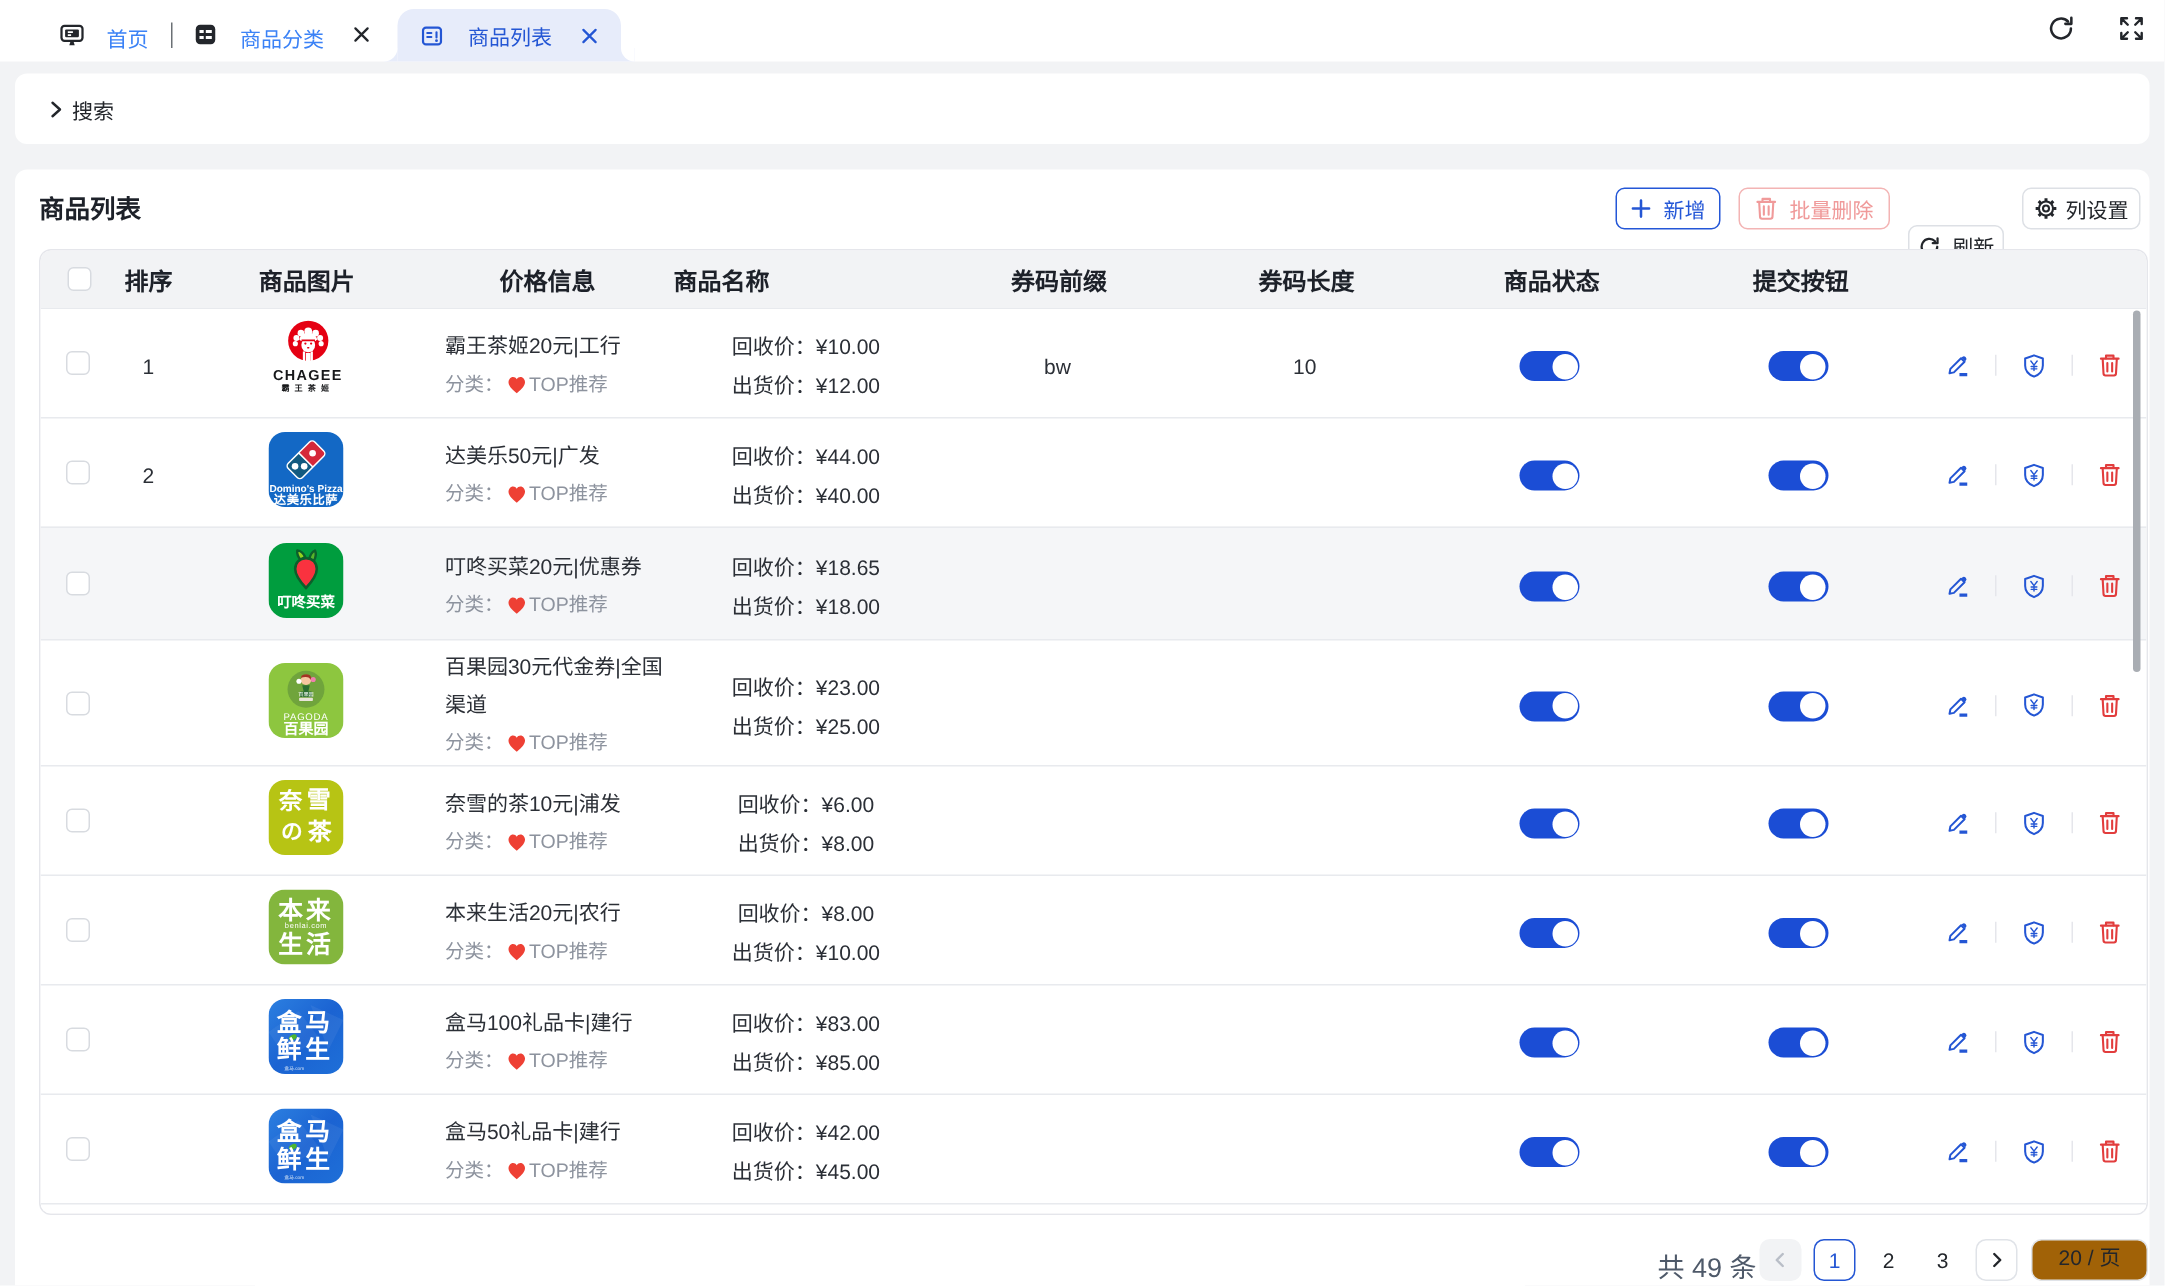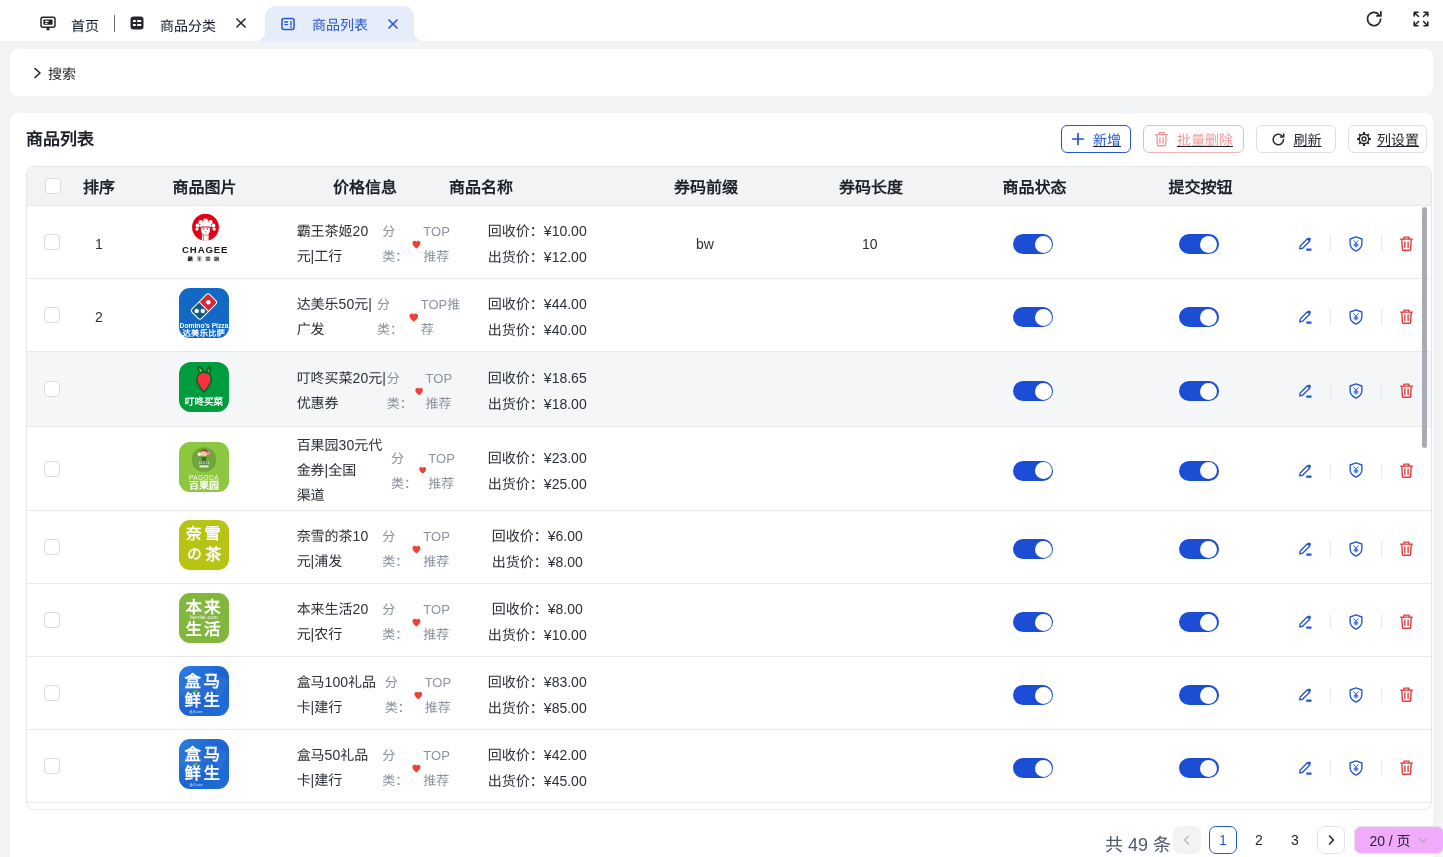--- a/index.html
+++ b/index.html
@@ -1,66 +1,66 @@
 <!DOCTYPE html>
 <html lang="zh-CN"><head>
 <meta charset="utf-8">
 <title>商品列表</title>
 <style>
 *{margin:0;padding:0;box-sizing:border-box;}
 html,body{width:1443px;height:857px;overflow:hidden;}
 body{font-family:"Liberation Sans",sans-serif;background:#f2f3f5;color:#1f2329;font-size:14px;position:relative;}
 
 .topbar{position:absolute;left:0;top:0;width:1443px;height:41px;background:#fff;}
-.topbar .item{position:absolute;display:flex;align-items:center;color:#0f172a;font-size:14px;}
+.topbar .item{position:absolute;display:flex;align-items:center;color:#3b82f6;font-size:14px;}
 .tabdiv{position:absolute;left:114px;top:15px;width:1px;height:17px;background:#6b7075;}
 .acttab{position:absolute;left:265px;top:6px;width:149px;height:35px;background:#e7ecfa;border-radius:11px 11px 0 0;display:flex;align-items:center;color:#2456d4;}
 .flare{position:absolute;bottom:0;width:9px;height:9px;background:#e7ecfa;}
 .flare.l{left:-9px;}.flare.r{right:-9px;}
 .flare.l::before{content:"";display:block;width:9px;height:9px;background:#fff;border-bottom-right-radius:9px;}
 .flare.r::before{content:"";display:block;width:9px;height:9px;background:#fff;border-bottom-left-radius:9px;}
 
 .search-card{position:absolute;left:10px;top:49px;width:1423px;height:47px;background:#fff;border-radius:8px;display:flex;align-items:center;}
 .search-card .chev{margin-left:21px;}
 .search-card .lbl{margin-left:5px;font-size:14px;color:#23262b;}
 .main-card{position:absolute;left:10px;top:113px;width:1423px;height:744px;background:#fff;border-radius:8px 8px 0 0;}
-.btns{position:absolute;top:12px;right:6px;display:flex;gap:12px;height:28px;text-decoration:underline;}
+.btns{position:absolute;top:12px;right:6px;display:flex;gap:12px;height:28px;}
 .btn{display:flex;align-items:center;justify-content:center;height:28px;border-radius:6px;background:#fff;font-size:14px;gap:8px;border:1px solid #dde0e5;color:#23262b;white-space:nowrap;}
 .btn.primary{border:1px solid #2457d7;color:#2457d7;}
 .btn.danger{border:1px solid #f3b4b4;color:#f09a9a;}
 
 .tablebox{position:absolute;left:16px;top:53px;width:1406px;height:644px;border:1px solid #e5e6eb;border-radius:8px;overflow:hidden;background:#fff;}
 .thead{display:flex;height:38px;background:#f2f3f5;font-weight:bold;color:#1d2129;}
 .thead .c{display:flex;align-items:center;justify-content:center;font-size:16px;}
 .trow{display:flex;border-top:1px solid #e8eaee;background:#fff;}
 .trow .c{display:flex;align-items:center;justify-content:center;}
 .trow.hov{background:#f5f6f8;}
 .c1{width:51px;}.c2{width:42px;}.c3{width:169px;}.c4{width:173px;}.c5{width:152px;}
 .c6{width:184px;}.c7{width:146px;}.c8{width:181px;}.c9{width:151px;}.c10{width:157px;}
 .c4{justify-content:flex-start !important;padding-left:8px;}
 .thead .c4{justify-content:flex-start;}
-.namebox{display:flex;justify-content:center;transform:translateY(1.5px);}
+.namebox{display:flex;flex-direction:column;justify-content:center;transform:translateY(1.5px);}
 .nm{font-size:14px;color:#2b2f36;line-height:25px;}
 .cat{font-size:13px;color:#8d939e;line-height:25px;display:flex;align-items:center;}
 .cat svg{margin:0 1px 0 1px;}
 .pricebox{width:100%;text-align:center;font-size:14px;color:#2b2f36;line-height:26px;transform:translateY(2px);}
 .sortn,.pref{font-size:14px;color:#2b2f36;transform:translateY(2px);}
 .cbx{width:16px;height:16px;border:1.5px solid #d8dbe0;border-radius:4px;background:#fff;}
 .toggle{width:40px;height:20px;border-radius:10px;background:#1b4dd5;position:relative;transform:translateY(2px);}
 .toggle::after{content:"";position:absolute;right:1.5px;top:1.5px;width:17px;height:17px;border-radius:50%;background:#fff;}
 .acts{display:flex;align-items:center;gap:17px;width:100%;padding-left:23px;transform:translateY(1.5px);}
 .sep{width:1px;height:14px;background:#e5e6eb;}
 .logo{width:50px;height:50px;border-radius:12px;position:relative;overflow:hidden;flex:none;}
 .trow .c3 svg{transform:translateY(-2px);}
 .scrollthumb{position:absolute;right:4.5px;top:40px;width:5px;height:241px;border-radius:3px;background:#a9adb3;}
 
 .pgn{position:absolute;top:713px;left:0;width:1423px;height:28px;}
 .pgn .total{position:absolute;left:1095px;top:4px;font-size:18px;color:#4e5969;}
 .pbtn{position:absolute;top:0;width:28px;height:28px;border-radius:7px;display:flex;align-items:center;justify-content:center;font-size:14px;color:#23262b;}
-.psel{position:absolute;top:0;left:1344px;width:90px;height:28px;border:1px solid #e0e3e8;border-radius:7px;display:flex;align-items:center;justify-content:center;gap:6px;font-size:14px;color:#23262b;background:#f0abfc;}
+.psel{position:absolute;top:0;left:1344px;width:78px;height:28px;border:1px solid #e0e3e8;border-radius:7px;display:flex;align-items:center;justify-content:center;gap:6px;font-size:14px;color:#23262b;background:#a16207;flex-direction:column;}
 text{font-family:"Liberation Sans",sans-serif;}
 </style>
 </head>
 <body>
 <div class="topbar">
 <div class="item" style="left:40px;top:16px;">
       <svg width="16" height="15" viewBox="0 0 16 15" fill="none">
         <rect x="1" y="1.2" width="14" height="10" rx="2" stroke="#23262b" stroke-width="1.5"></rect>
         <rect x="3.4" y="3.6" width="9.2" height="5.2" rx="0.8" fill="#23262b"></rect>
         <path d="M5.2 5.4h3.4M5.2 7.4h2.2" stroke="#fff" stroke-width="1.1"></path>
@@ -140,21 +140,21 @@
         <svg width="15" height="16" viewBox="0 0 15 16" fill="none">
           <g stroke="#f09a9a" stroke-width="1.4" stroke-linecap="round" stroke-linejoin="round">
             <path d="M1.6 3.6h11.8"></path>
             <path d="M5 3.4V1.6h5v1.8"></path>
             <path d="M2.8 3.9l0.55 9.7a1.3 1.3 0 0 0 1.3 1.2h5.7a1.3 1.3 0 0 0 1.3-1.2l0.55-9.7"></path>
             <path d="M5.9 6.5v5.6M9.1 6.5v5.6"></path>
           </g>
         </svg>
         <span>批量删除</span>
       </div>
-<div class="btn" style="width:80px;">
+<div class="btn" style="width:64px;margin-top:25px;">
         <svg width="15" height="15" viewBox="0 0 15 15" fill="none">
           <path d="M12.5 7.5a5.2 5.2 0 1 1-1.5-3.67" stroke="#23262b" stroke-width="1.5" stroke-linecap="round"></path>
           <path d="M12.7 1.9v3.2h-3.2" stroke="#23262b" stroke-width="1.5" stroke-linecap="round" stroke-linejoin="round" fill="none"></path>
         </svg>
         <span>刷新</span>
       </div>
 <div class="btn" style="width:79px;gap:5px;">
         <svg width="16" height="16" viewBox="0 0 16 16" fill="none">
           <circle cx="8" cy="8" r="2" stroke="#23262b" stroke-width="1.4"></circle>
           <path d="M8 1.1v2.1M8 12.8v2.1M1.1 8h2.1M12.8 8h2.1M3.12 3.12l1.5 1.5M11.38 11.38l1.5 1.5M12.88 3.12l-1.5 1.5M4.62 11.38l-1.5 1.5" stroke="#23262b" stroke-width="2"></path>

